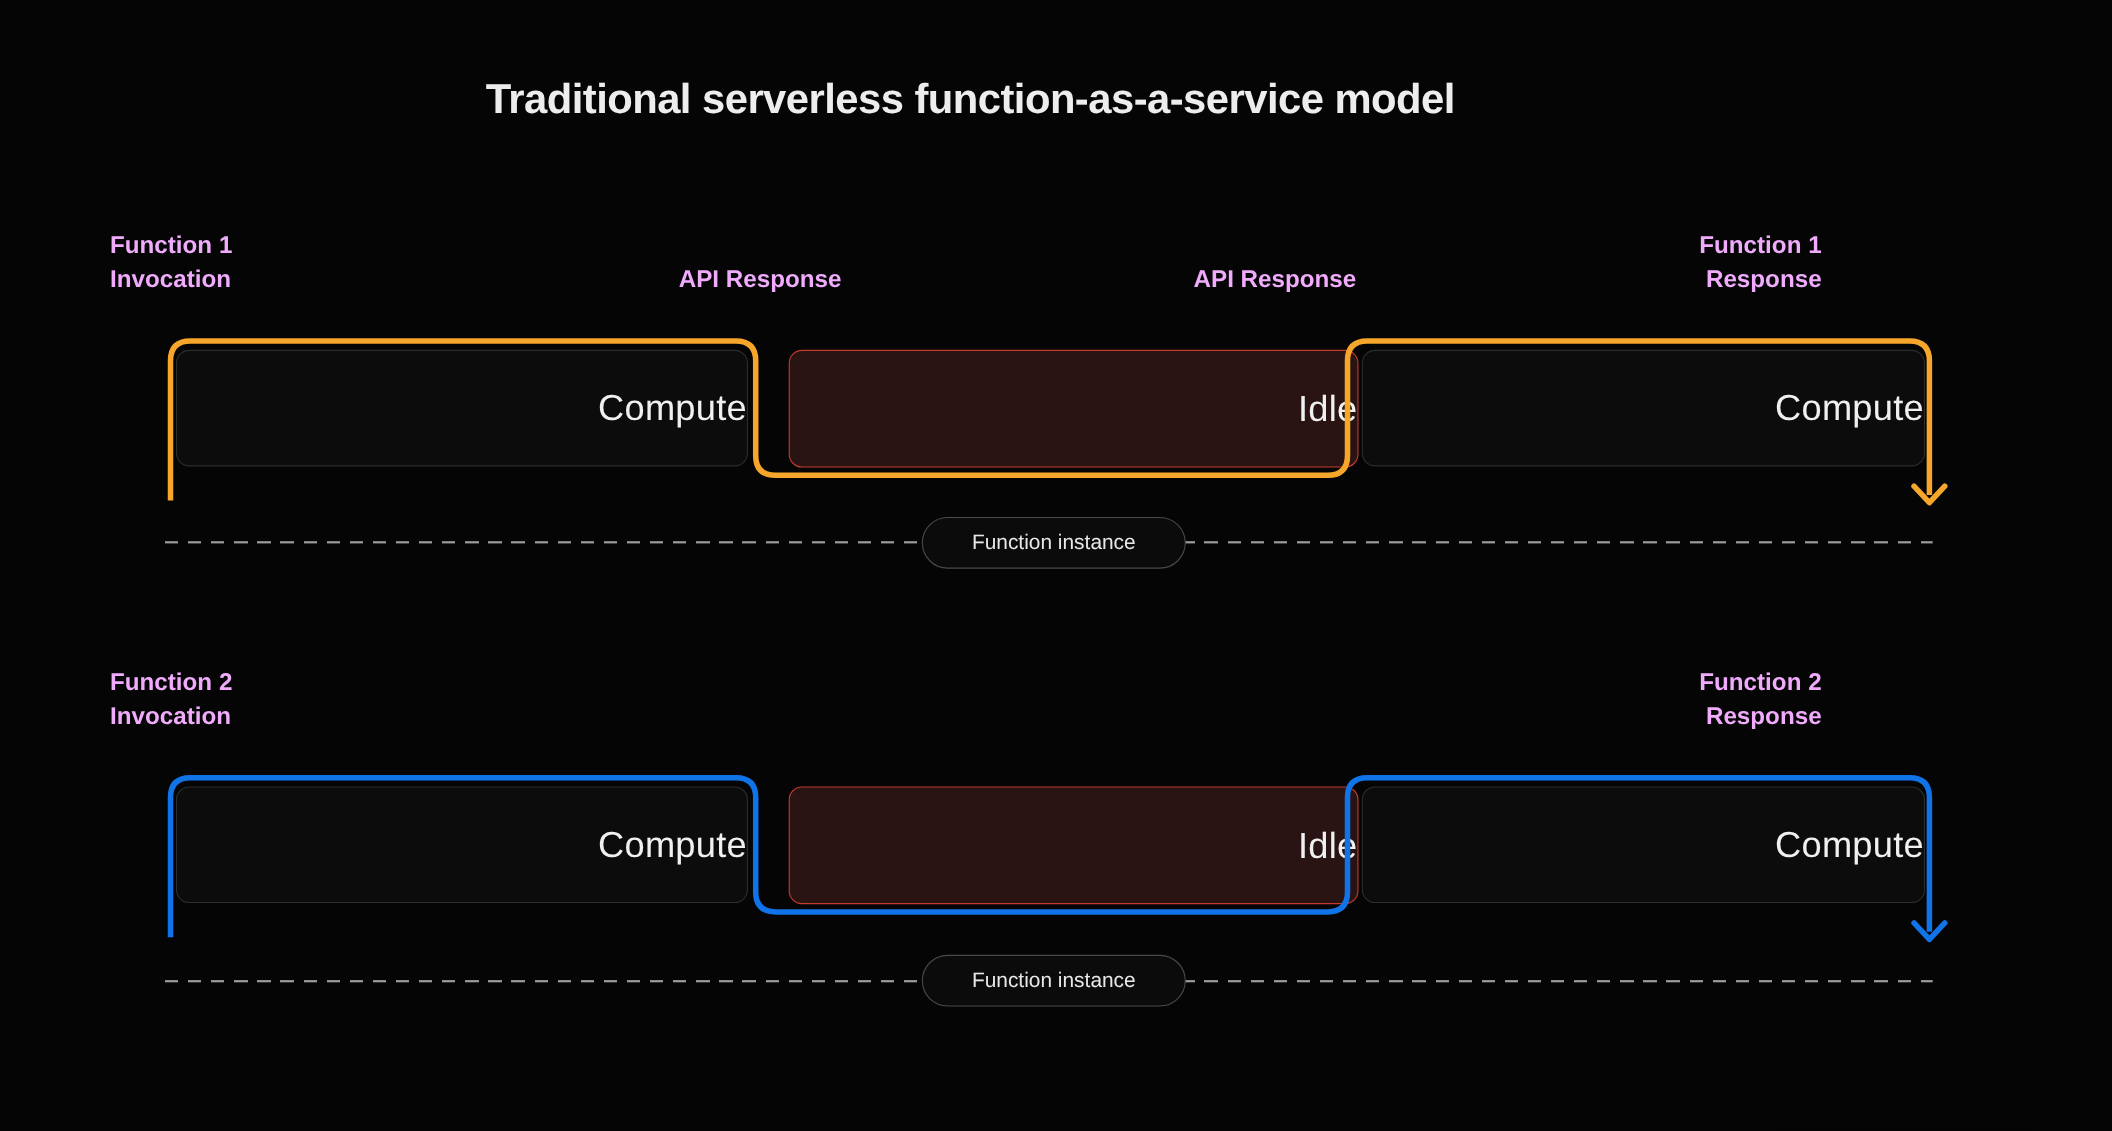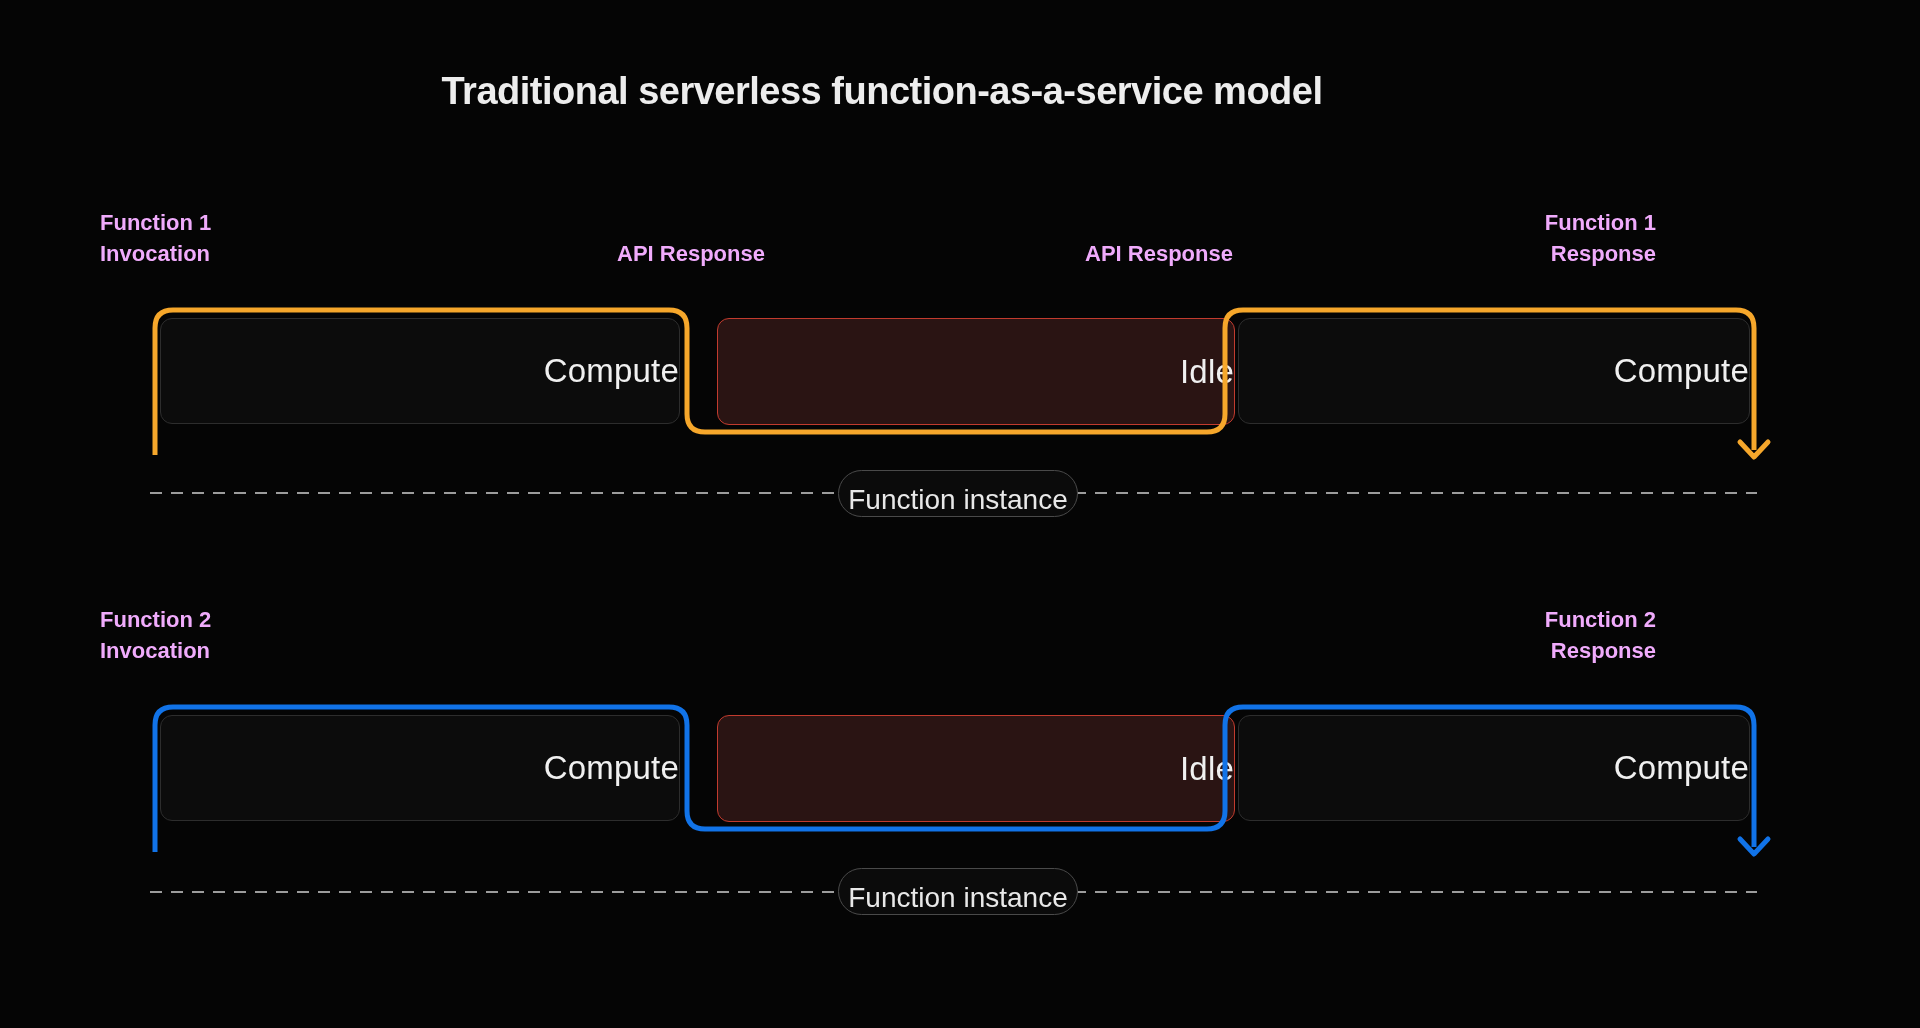--- a/index.html
+++ b/index.html
@@ -32,23 +32,23 @@
     position:absolute;display:flex;align-items:center;justify-content:flex-end;
     background:var(--box_bg);border:1px solid var(--box_border);border-radius:12px;
   }
   .box .box-text{font-size:33px;font-weight:400;color:#F0F0F0;letter-spacing:0.2px;}
   .box.idle{background:var(--idle_bg);border:1px solid var(--idle_border);margin-left:20px;}
   .dashed-line{
     position:absolute;height:2px;
     background:repeating-linear-gradient(to right, var(--dash) 0 12px, transparent 12px 21px);
   }
   .pill{
-    position:absolute;display:flex;align-items:flex-end;justify-content:center;
+    position:absolute;display:flex;align-items:center;justify-content:center;
     background:var(--pill_bg);border:1.5px solid var(--pill_border);border-radius:999px;
-    font-size:28px;color:#E8E8E8;
+    font-size:19px;color:#E8E8E8;
   }
   .overlay{
     position:absolute;left:0;top:0;width:1920px;height:1028px;
     pointer-events:none;
   }
   .flow{fill:none;stroke-width:5;stroke-linejoin:round;stroke-linecap:butt;}
   .arrowhead{fill:none;stroke-width:5;stroke-linejoin:round;stroke-linecap:round;}
   .fn1{stroke:var(--fn1);}
   .fn2{stroke:var(--fn2);}
 </style>

